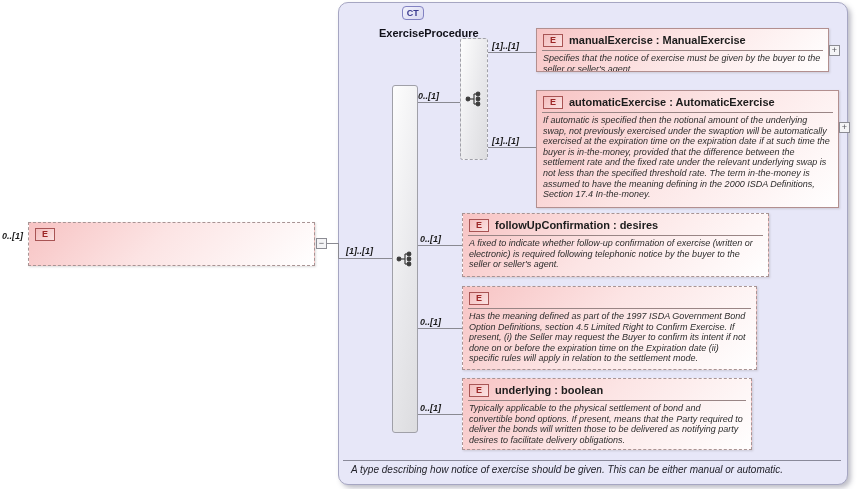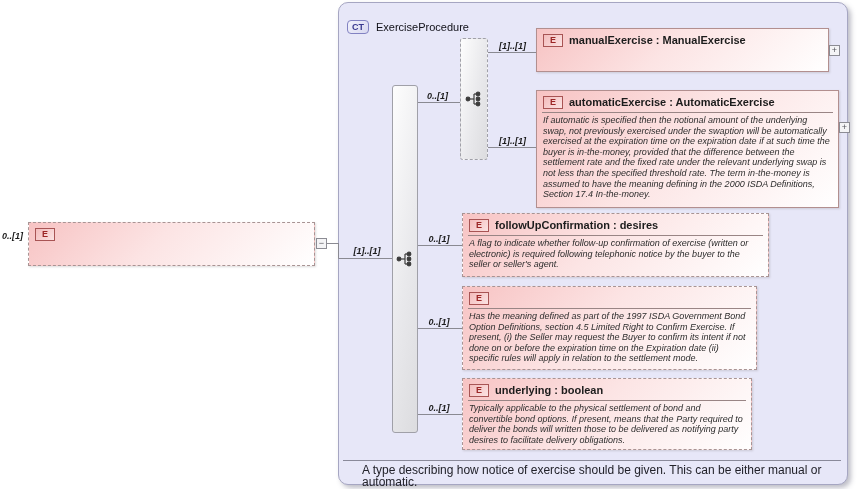--- a/index.html
+++ b/index.html
@@ -11,32 +11,32 @@
   svg.wires { position:absolute; left:0; top:0; z-index:1; }
 
   
   .panel {
     position:absolute; left:338px; top:2px; width:508px; height:481px;
     background:#e7e7f8;
     border:1px solid #a6a6c2; border-radius:10px;
     box-shadow:3px 3px 5px rgba(110,110,130,.45);
     z-index:0;
   }
-  .panel-header { position:absolute; left:8px; top:17px; display:flex; align-items:center; gap:7px; }
+  .panel-header { position:absolute; left:8px; top:3px; display:flex; align-items:center; gap:7px;flex-direction:column; }
   .ct-badge {
     font-size:9px; font-weight:bold; color:#39398e;
     background:linear-gradient(135deg,#f2f2fc,#d8d8f0);
     border:1px solid #8282c2; border-radius:4px;
     padding:1px 4px; line-height:10px;
   }
-  .panel-title { font-size:11px; font-weight:normal; color:#101018; }
+  .panel-title { font-size:11px; font-weight:bold; color:#101018;margin-left:32px; }
   .footer-sep { position:absolute; left:4px; top:457px; width:498px; border-top:1px solid #8a8a9a; }
   .footer-ann {
-    position:absolute; left:23px; top:461px; width:494px;
-    font-size:12px; color:#22222a; line-height:12px;
+    position:absolute; left:12px; top:461px; width:494px;
+    font-style:italic; font-size:10px; color:#22222a; line-height:12px;
   }
 
   
   .ebox {
     position:absolute; z-index:2; box-sizing:border-box;
     border:1px solid #b28f8f;
     background:linear-gradient(135deg,#f7c3c3 0%,#fce4e4 45%,#ffffff 100%);
     box-shadow:1px 1px 2px rgba(120,110,110,.25);
     overflow:hidden;
   }
@@ -83,21 +83,21 @@
     cursor:pointer;
   }
   #root-collapse { left:316px; top:238px; }
   #manual-expand { left:829px; top:45px; }
   #auto-expand   { left:839px; top:122px; }
 
   
   .card {
     position:absolute; z-index:2;
     font-style:italic; font-weight:bold; font-size:9px; color:#1a1a1a;
-    text-align:center; white-space:nowrap;
+    text-align:left; white-space:nowrap;
   }
   #card-root    { left:2px;   top:231px; width:24px; text-align:left; }
   #card-seq     { left:346px; top:246px; width:42px; }
   #card-choice  { left:418px; top:91px;  width:39px; }
   #card-manual  { left:492px; top:41px;  width:41px; }
   #card-auto    { left:492px; top:136px; width:41px; }
   #card-follow  { left:420px; top:234px; width:38px; }
   #card-limited { left:420px; top:317px; width:38px; }
   #card-split   { left:420px; top:403px; width:38px; }
 </style>
@@ -160,36 +160,37 @@
       <circle cx="13" cy="13" r="1.8"></circle>
     </g>
   </svg>
 </div>
 
 <div class="ebox" id="manual-box">
   <div class="hd">
     <span class="e-badge">E</span>
     <span class="ttl">manualExercise : ManualExercise</span>
   </div>
+  <div class="ann">Specifies that the notice of exercise must be given by the buyer to the seller or seller's agent.</div>
 </div>
 
 <div class="ebox" id="auto-box">
   <div class="hd">
     <span class="e-badge">E</span>
     <span class="ttl">automaticExercise : AutomaticExercise</span>
   </div>
   <div class="ann">If automatic is specified then the notional amount of the underlying swap, not previously exercised under the swaption will be automatically exercised at the expiration time on the expiration date if at such time the buyer is in-the-money, provided that the difference between the settlement rate and the fixed rate under the relevant underlying swap is not less than the specified threshold rate. The term in-the-money is assumed to have the meaning defining in the 2000 ISDA Definitions, Section 17.4 In-the-money.</div>
 </div>
 
 <div class="ebox dashed" id="follow-box">
   <div class="hd">
     <span class="e-badge">E</span>
     <span class="ttl">followUpConfirmation : desires</span>
   </div>
-  <div class="ann">A flag to indicate whether follow-up confirmation of exercise (written or electronic) is required following telephonic notice by the buyer to the seller or seller's agent.</div>
+  <div class="ann">A fixed to indicate whether follow-up confirmation of exercise (written or electronic) is required following telephonic notice by the buyer to the seller or seller's agent.</div>
 </div>
 
 <div class="ebox dashed" id="limited-box">
   <div class="hd">
     <span class="e-badge">E</span>
   </div>
   <div class="ann">Has the meaning defined as part of the 1997 ISDA Government Bond Option Definitions, section 4.5 Limited Right to Confirm Exercise. If present, (i) the Seller may request the Buyer to confirm its intent if not done on or before the expiration time on the Expiration date (ii) specific rules will apply in relation to the settlement mode.</div>
 </div>
 
 <div class="ebox dashed" id="split-box">

